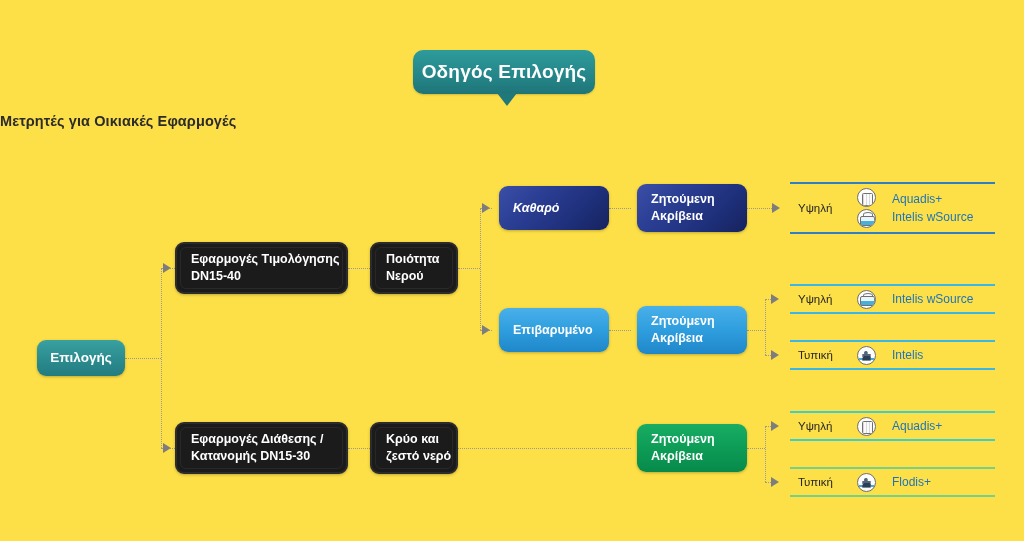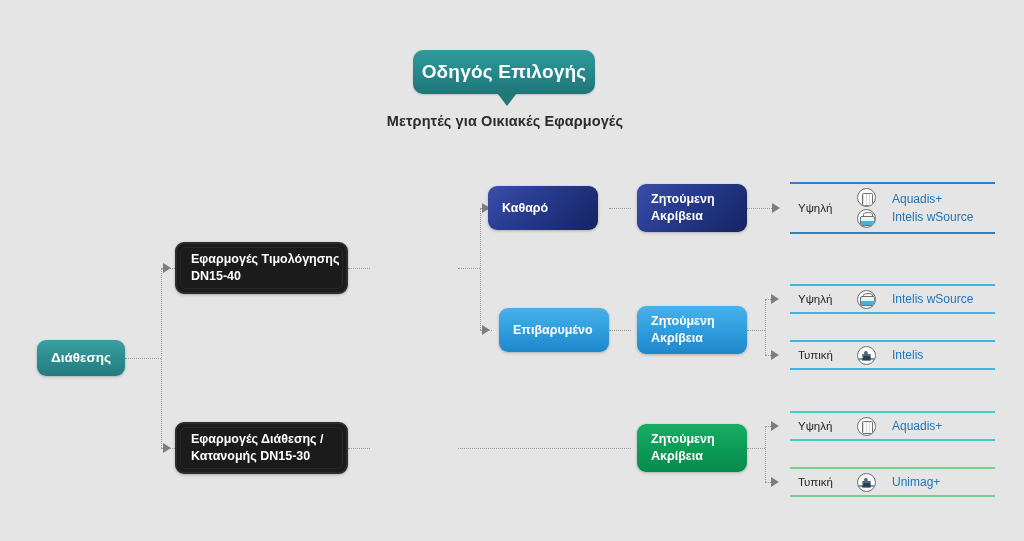--- a/index.html
+++ b/index.html
@@ -7,21 +7,21 @@
     padding: 0;
     background: #ffffff;
   }
   body {
     font-family: "Liberation Sans", "DejaVu Sans", sans-serif;
   }
   #stage {
     position: relative;
     width: 1024px;
     height: 541px;
-    background: #e5e5e5;
+    background: #fde047;
     overflow: hidden;
   }
 
   
   .badge {
     position: absolute;
     left: 413px;
     top: 50px;
     width: 182px;
     height: 44px;
@@ -46,21 +46,20 @@
     width: 0; height: 0;
     border-left: 10px solid transparent;
     border-right: 10px solid transparent;
     border-top: 13px solid #20787b;
   }
   .subtitle {
     position: absolute;
     left: 0;
     top: 113px;
     width: 1010px;
-    text-align: center;
     font-size: 14.5px;
     font-weight: bold;
     color: #2b2b2b;
     letter-spacing: .1px;
   }
 
   
   .node {
     position: absolute;
     display: flex;
@@ -272,30 +271,34 @@
   <div class="dot-h" style="left:458px; top:448px; width:173px;"></div>
 
   <div class="dot-h" style="left:747px; top:448px; width:18px;"></div>
   <div class="dot-v" style="left:765px; top:426px; height:56px;"></div>
   <div class="dot-h" style="left:765px; top:426px; width:8px;"></div>
   <div class="arrow" style="left:771px; top:421px;"></div>
   <div class="dot-h" style="left:765px; top:482px; width:8px;"></div>
   <div class="arrow" style="left:771px; top:477px;"></div>
 
   <div class="node teal" style="left:37px; top:340px; width:88px; height:36px;">
-    <div class="label">Διάθεσης</div>
+    <div class="label">Επιλογής</div>
   </div>
 
   <div class="node dark" style="left:175px; top:242px; width:173px; height:52px;">
     <div class="label">Εφαρμογές Τιμολόγησης
 DN15-40</div>
   </div>
 
-
-  <div class="node navy" style="left:488px; top:186px; width:110px; height:44px;">
+  <div class="node dark" style="left:370px; top:242px; width:88px; height:52px;">
+    <div class="label">Ποιότητα
+Νερού</div>
+  </div>
+
+  <div class="node navy" style="left:499px; top:186px; width:110px; height:44px;font-style:italic;">
     <div class="label">Καθαρό</div>
   </div>
 
   <div class="node navy" style="left:637px; top:184px; width:110px; height:48px;">
     <div class="label">Ζητούμενη
 Ακρίβεια</div>
   </div>
 
   <div class="node blue" style="left:499px; top:308px; width:110px; height:44px;align-items:center;">
     <div class="label">Επιβαρυμένο</div>
@@ -304,20 +307,24 @@
   <div class="node blue" style="left:637px; top:306px; width:110px; height:48px;">
     <div class="label">Ζητούμενη
 Ακρίβεια</div>
   </div>
 
   <div class="node dark" style="left:175px; top:422px; width:173px; height:52px;">
     <div class="label">Εφαρμογές Διάθεσης /
 Κατανομής DN15-30</div>
   </div>
 
+  <div class="node dark" style="left:370px; top:422px; width:88px; height:52px;">
+    <div class="label">Κρύο και
+ζεστό νερό</div>
+  </div>
 
   <div class="node green" style="left:637px; top:424px; width:110px; height:48px;">
     <div class="label">Ζητούμενη
 Ακρίβεια</div>
   </div>
 
   <div class="result" id="res0" style="left:790px; top:182px; width:205px; height:52px;">
     <div class="rule-top" style="background: rgb(47, 127, 199);"></div>
     <div class="res-grade">Υψηλή</div>
     <div class="res-icons">
@@ -367,18 +374,18 @@
     <div class="rule-bot" style="background: rgb(62, 207, 201);"></div>
   </div>
 
   <div class="result" id="res4" style="left:790px; top:467px; width:205px; height:30px;">
     <div class="rule-top" style="background: rgb(116, 208, 138);"></div>
     <div class="res-grade">Τυπική</div>
     <div class="res-icons">
       <div class="meter flodis"></div>
     </div>
     <div class="res-names">
-      <div class="pname">Unimag+</div>
+      <div class="pname">Flodis+</div>
     </div>
     <div class="rule-bot" style="background: rgb(116, 208, 138);"></div>
   </div>
 
 </div>
 
 </body></html>

